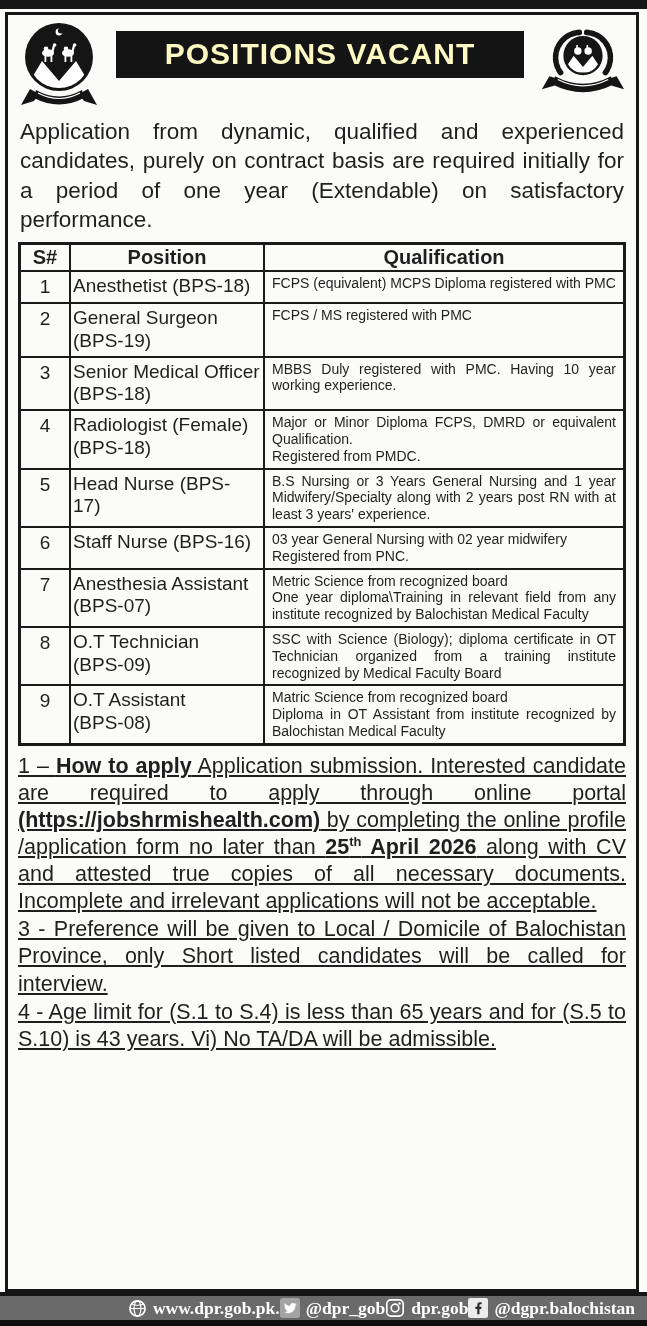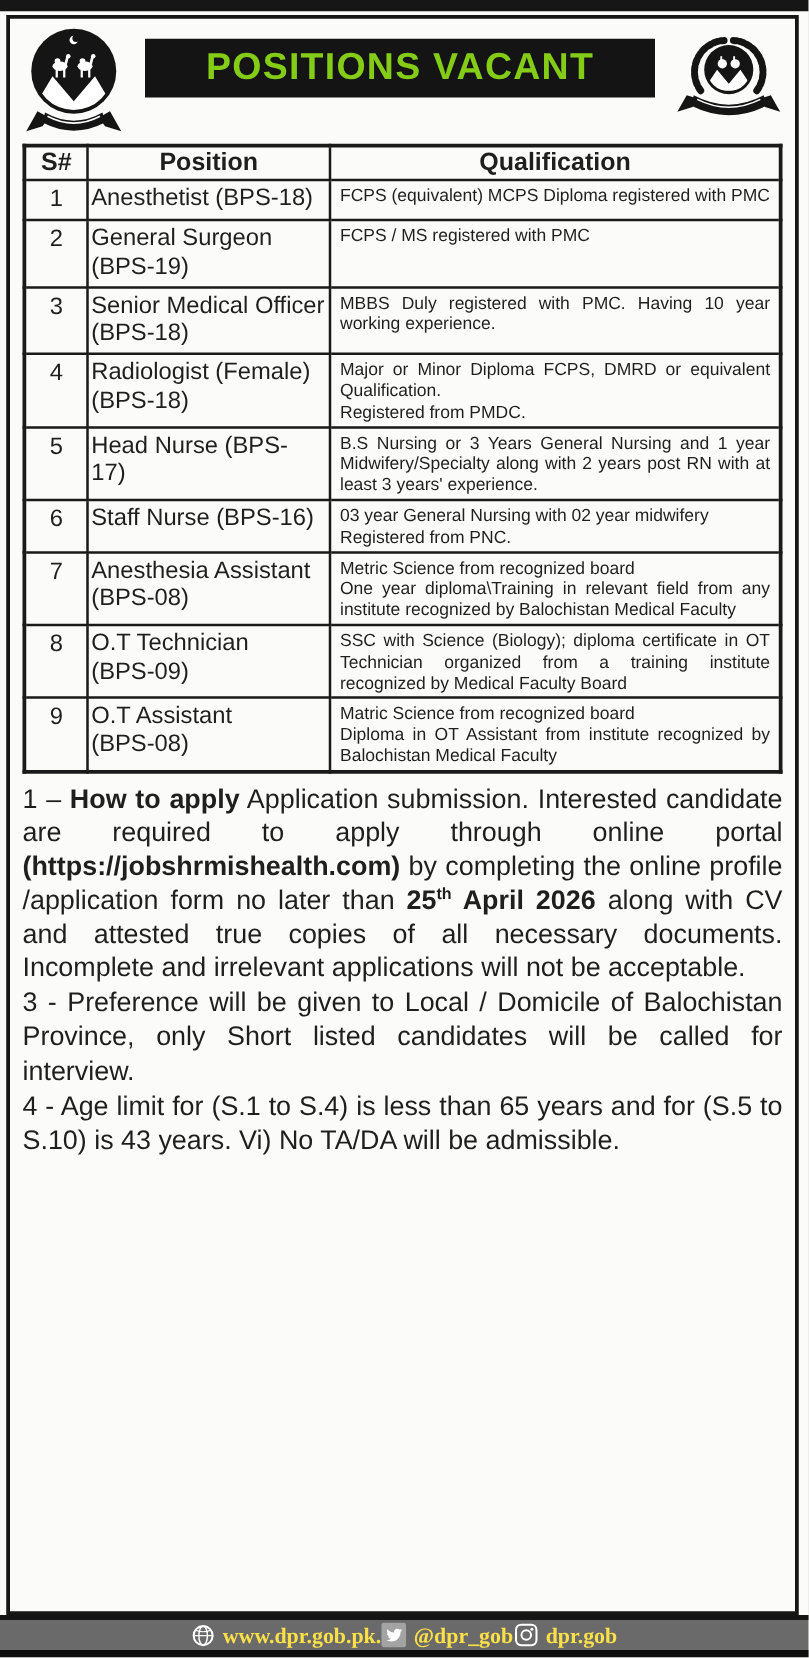--- a/index.html
+++ b/index.html
@@ -11,41 +11,41 @@
   .top-strip{position:absolute;top:0;left:0;width:100%;height:9px;background:#161616;}
   .ad{
     position:absolute;top:12px;left:5px;right:8px;bottom:34px;
     border:3px solid #161616;box-sizing:border-box;
     padding:0 10px;display:flex;flex-direction:column;overflow:hidden;
   }
   .header-row{display:flex;align-items:flex-start;height:96px;margin-top:4px;flex:none;}
   .emblem-left{flex:none;}
   .emblem-right{flex:none;margin-top:8px;}
   .banner{
-    flex:1;margin:12px 16px 0 16px;background:#141414;color:#84cc16;
+    flex:1;margin:12px 16px 0 16px;background:#141414;color:#fef9c3;
     text-align:center;font-weight:bold;font-size:30px;letter-spacing:1px;
     padding:6px 0 7px 0;
   }
   .intro{
     flex:none;font-size:22.5px;line-height:1.3;text-align:justify;
     margin:2px 2px 8px 2px;
   }
   table.jobs{width:100%;border-collapse:collapse;border:3px solid #1a1a1a;flex:none;}
   table.jobs th,table.jobs td{border:2px solid #1a1a1a;}
   table.jobs th{font-size:20px;padding:1px 4px;text-align:center;}
   td.sno{width:44px;text-align:center;vertical-align:top;font-size:19px;padding:4px 2px;}
   td.pos{width:188px;vertical-align:top;font-size:19px;line-height:1.2;white-space:pre-line;padding:3px 2px;}
   td.qual{text-align:justify;vertical-align:top;font-size:14px;line-height:1.2;white-space:pre-line;padding:3px 7px;}
   .notes{flex:none;margin-top:7px;font-size:21.5px;line-height:1.26;}
-  .notes p{margin:0 0 1px 0;text-align:justify;}
+  .notes p{margin:0 0 1px 0;text-align:justify;text-decoration:underline;}
   .footer{
     position:absolute;left:0;right:0;bottom:0;height:34px;box-sizing:border-box;
     background:#6a6a6a;border-top:4px solid #141414;border-bottom:6px solid #0e0e0e;
-    display:flex;align-items:center;justify-content:center;padding:0 12px;
-    font-family:"Liberation Serif", serif;font-weight:bold;color:#fde047;font-size:17.5px;
+    display:flex;align-items:center;justify-content:flex-end;padding:0 12px;
+    font-family:"Liberation Serif", serif;font-weight:bold;color:#ffffff;font-size:17.5px;
   }
   .f-item{display:flex;align-items:center;gap:6px;white-space:nowrap;}
   .f-item svg{flex:none;display:block;}
   sup{font-size:0.6em;}
 </style>
 </head>
 <body>
 
 <div class="page">
   <div class="top-strip"></div>
@@ -94,20 +94,21 @@
           <rect x="38.8" y="18.5" width="1.6" height="6" fill="#fff"></rect>
           <rect x="49.8" y="18.5" width="1.6" height="6" fill="#fff"></rect>
         </g>
         <path d="M10 52 L2 66 L15 62 L20 55 Z" fill="#151515"></path>
         <path d="M82 52 L90 66 L77 62 L72 55 Z" fill="#151515"></path>
         <path d="M16 52 Q46 68 76 52 L78 61 Q46 77 14 61 Z" fill="#151515"></path>
         <path d="M19 55.5 Q46 69 73 55.5" stroke="#fff" stroke-width="1.3" fill="none"></path>
       </svg>
     </div>
 
+    <p class="intro">Application from dynamic, qualified and experienced candidates, purely on contract basis are required initially for a period of one year (Extendable) on satisfactory performance.</p>
 
     <table class="jobs">
       <thead>
         <tr>
           <th>S#</th>
           <th>Position</th>
           <th>Qualification</th>
         </tr>
       </thead>
       <tbody>
@@ -142,21 +143,21 @@
         </tr>
         <tr>
           <td class="sno">6</td>
           <td class="pos">Staff Nurse (BPS-16)</td>
           <td class="qual">03 year General Nursing with 02 year midwifery
 Registered from PNC.</td>
         </tr>
         <tr>
           <td class="sno">7</td>
           <td class="pos">Anesthesia Assistant
-(BPS-08)</td>
+(BPS-07)</td>
           <td class="qual">Metric Science from recognized board
 One year diploma\Training in relevant field from any institute recognized by Balochistan Medical Faculty</td>
         </tr>
         <tr>
           <td class="sno">8</td>
           <td class="pos">O.T Technician
 (BPS-09)</td>
           <td class="qual">SSC with Science (Biology); diploma certificate in OT Technician organized from a training institute recognized by Medical Faculty Board</td>
         </tr>
         <tr>
@@ -195,14 +196,21 @@
       <span>@dpr_gob</span>
     </span>
     <span class="f-item">
       <svg width="20" height="20" viewBox="0 0 22 22" aria-hidden="true">
         <rect x="2" y="2" width="18" height="18" rx="4.5" stroke="#fff" stroke-width="1.8" fill="none"></rect>
         <circle cx="11" cy="11" r="4.2" stroke="#fff" stroke-width="1.8" fill="none"></circle>
         <circle cx="16" cy="6" r="1.3" fill="#fff"></circle>
       </svg>
       <span>dpr.gob</span>
     </span>
+    <span class="f-item">
+      <svg width="20" height="20" viewBox="0 0 22 22" aria-hidden="true">
+        <rect width="22" height="22" rx="2.5" fill="#ececec"></rect>
+        <path d="M12.6 18v-6h2l.3-2.4h-2.3V8.1c0-.7.2-1.2 1.2-1.2h1.2V4.8c-.2 0-1-.1-1.8-.1-1.8 0-3 1.1-3 3.1v1.8H8.1V12h2.1v6z" fill="#2b2b2b"></path>
+      </svg>
+      <span>@dgpr.balochistan</span>
+    </span>
   </div>
 </div>
 
 </body></html>

